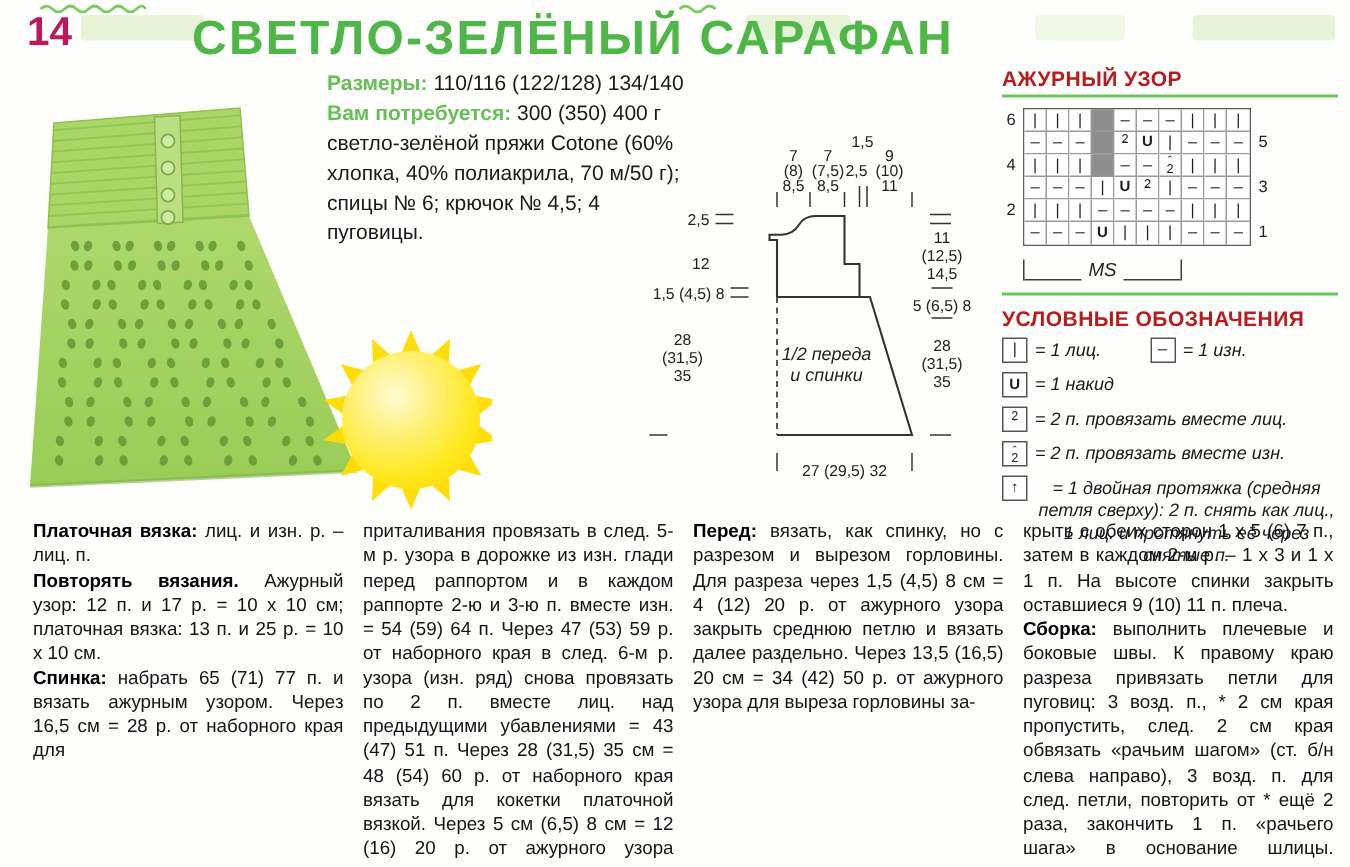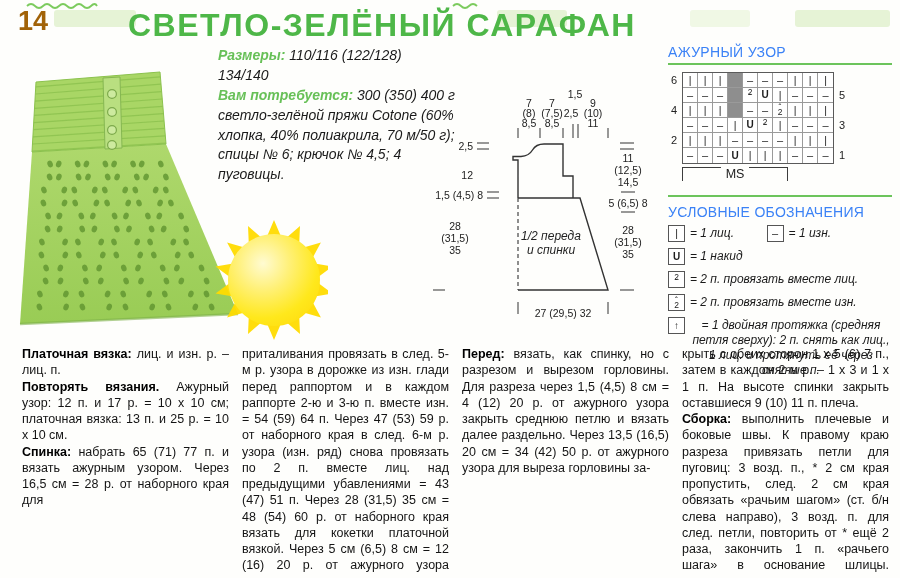--- a/index.html
+++ b/index.html
@@ -1,52 +1,52 @@
 <!DOCTYPE html>
 <html><head>
 <meta charset="utf-8">
 <style>
   html,body{margin:0;padding:0;background:#ffffff;}
   .canvas{position:relative;width:900px;height:578px;background:#fefefc;overflow:hidden;
           font-family:"Liberation Sans",sans-serif;color:#1a1a1a;}
   
   .stripe{position:absolute;top:10px;height:17px;background:#e6f3d6;border-radius:3px;}
-  .pagenum{position:absolute;left:18px;top:6px;font-size:27px;font-weight:bold;color:#a16207;}
+  .pagenum{position:absolute;left:18px;top:6px;font-size:27px;font-weight:bold;color:#be185d;}
   .title{position:absolute;left:128px;top:7px;font-size:32px;font-weight:bold;color:#4eb748;
          letter-spacing:1.5px;white-space:nowrap;}
   .squig{position:absolute;}
   
-  .materials{position:absolute;left:218px;top:46px;width:238px;font-size:14px;line-height:1.42;font-style:italic;}
+  .materials{position:absolute;left:218px;top:46px;width:238px;font-size:14px;line-height:1.42;}
   .glabel{color:#67c057;font-weight:bold;}
   
   .photo{position:absolute;left:8px;top:52px;width:320px;height:292px;}
   
   .schema{position:absolute;left:425px;top:80px;width:240px;height:264px;}
   .schema text{font-size:10.5px;fill:#222;font-family:"Liberation Sans",sans-serif;}
   .schema .ital{font-style:italic;font-size:12px;}
   
   .rightcol{position:absolute;left:668px;top:44px;width:224px;}
-  .sec-title{font-size:14px;font-weight:normal;color:#3b82f6;letter-spacing:.3px;}
+  .sec-title{font-size:14px;font-weight:bold;color:#b91c1c;letter-spacing:.3px;}
   .green-line{height:2px;background:#6cc45c;margin:3px 0 7px 0;}
   .kwrap{position:relative;margin-left:14px;width:154px;}
   .kgrid{display:grid;grid-template-columns:repeat(10,15px);grid-auto-rows:15px;
          border:1.5px solid #5a5a5a;width:150px;background:#fff;}
   .kcell{border-right:1px solid #9a9a9a;border-bottom:1px solid #9a9a9a;
          display:flex;align-items:center;justify-content:center;background:#fff;overflow:hidden;}
   .kcell.ns{background:#8e8e8e;}
   .kgrid .kcell:nth-child(10n){border-right:none;}
   .kgrid .kcell:nth-last-child(-n+10){border-bottom:none;}
   .rl{position:absolute;width:12px;font-size:11px;color:#222;text-align:center;line-height:15px;}
   .sym{display:flex;flex-direction:column;align-items:center;justify-content:center;
        line-height:1;font-size:10px;color:#1d1d1d;}
   .sym i{font-style:normal;display:block;line-height:5px;font-size:8.5px;}
   .sym-k{font-size:10.5px;}
   .sym-p{font-size:11px;}
   .sym-yo{font-size:10px;font-weight:bold;}
-  .msrow{position:relative;height:20px;margin:3px 0 0 14px;width:106px;display:flex;align-items:flex-start;}
+  .msrow{position:relative;height:20px;margin:3px 0 0 14px;width:106px;display:flex;align-items:flex-end;font-style:italic;}
   .mstick{width:1px;height:14px;background:#3d3d3d;}
   .msline{flex:1;height:1px;background:#3d3d3d;}
   .mslabel{padding:0 5px;font-size:12.5px;color:#222;}
   .legend{display:flex;flex-wrap:wrap;row-gap:6px;margin-top:5px;font-size:12px;}
   .litem{display:flex;align-items:flex-start;}
   .litem .ltext{font-style:italic;padding-top:1px;line-height:1.25;text-align:center;}
   .half1{width:44%;}
   .half2{width:56%;}
   .full{width:100%;}
   .lbox{width:15px;height:15px;border:1px solid #555;background:#fff;flex:none;

